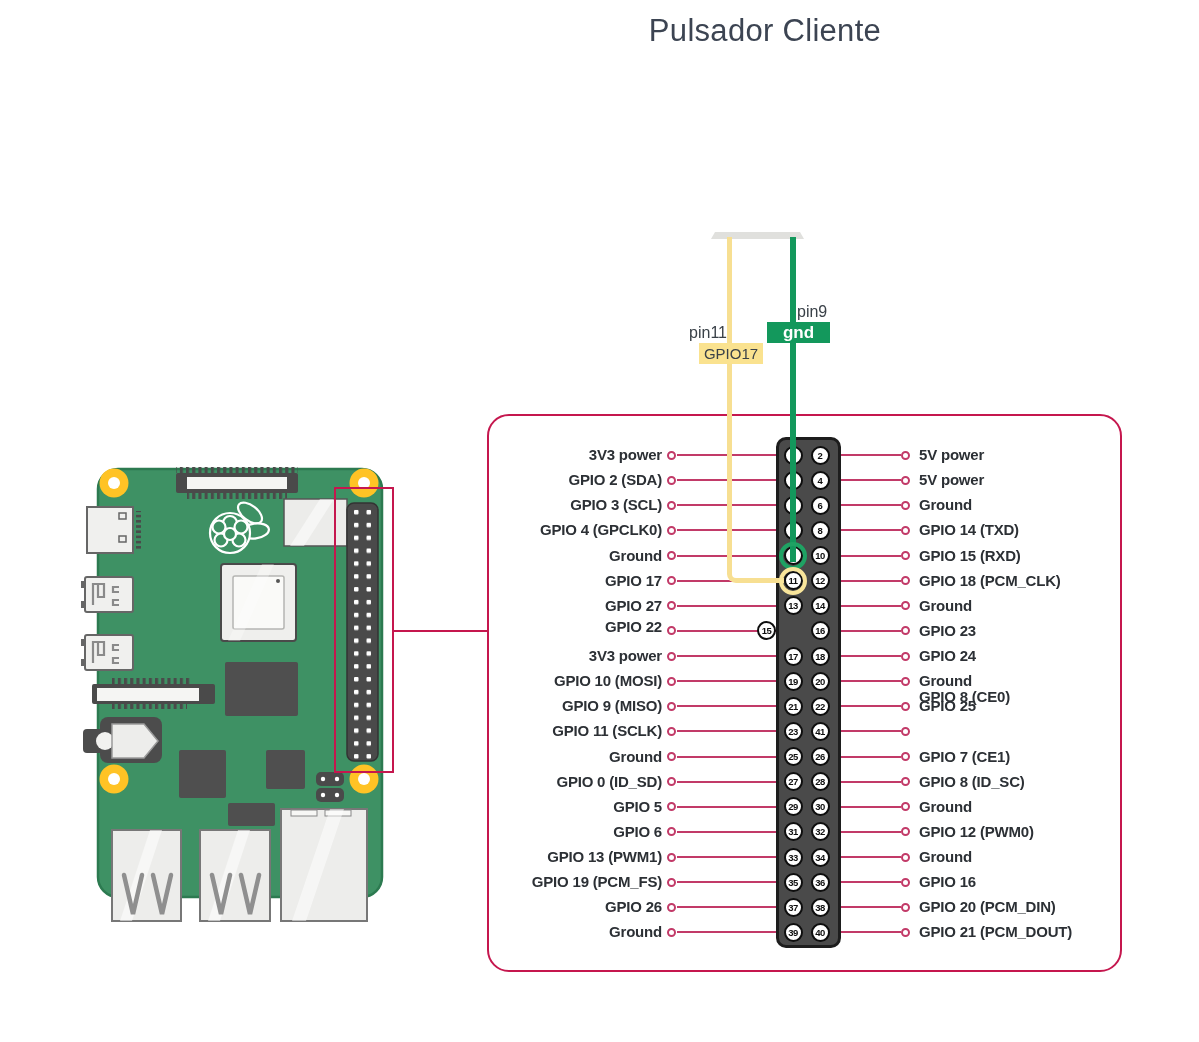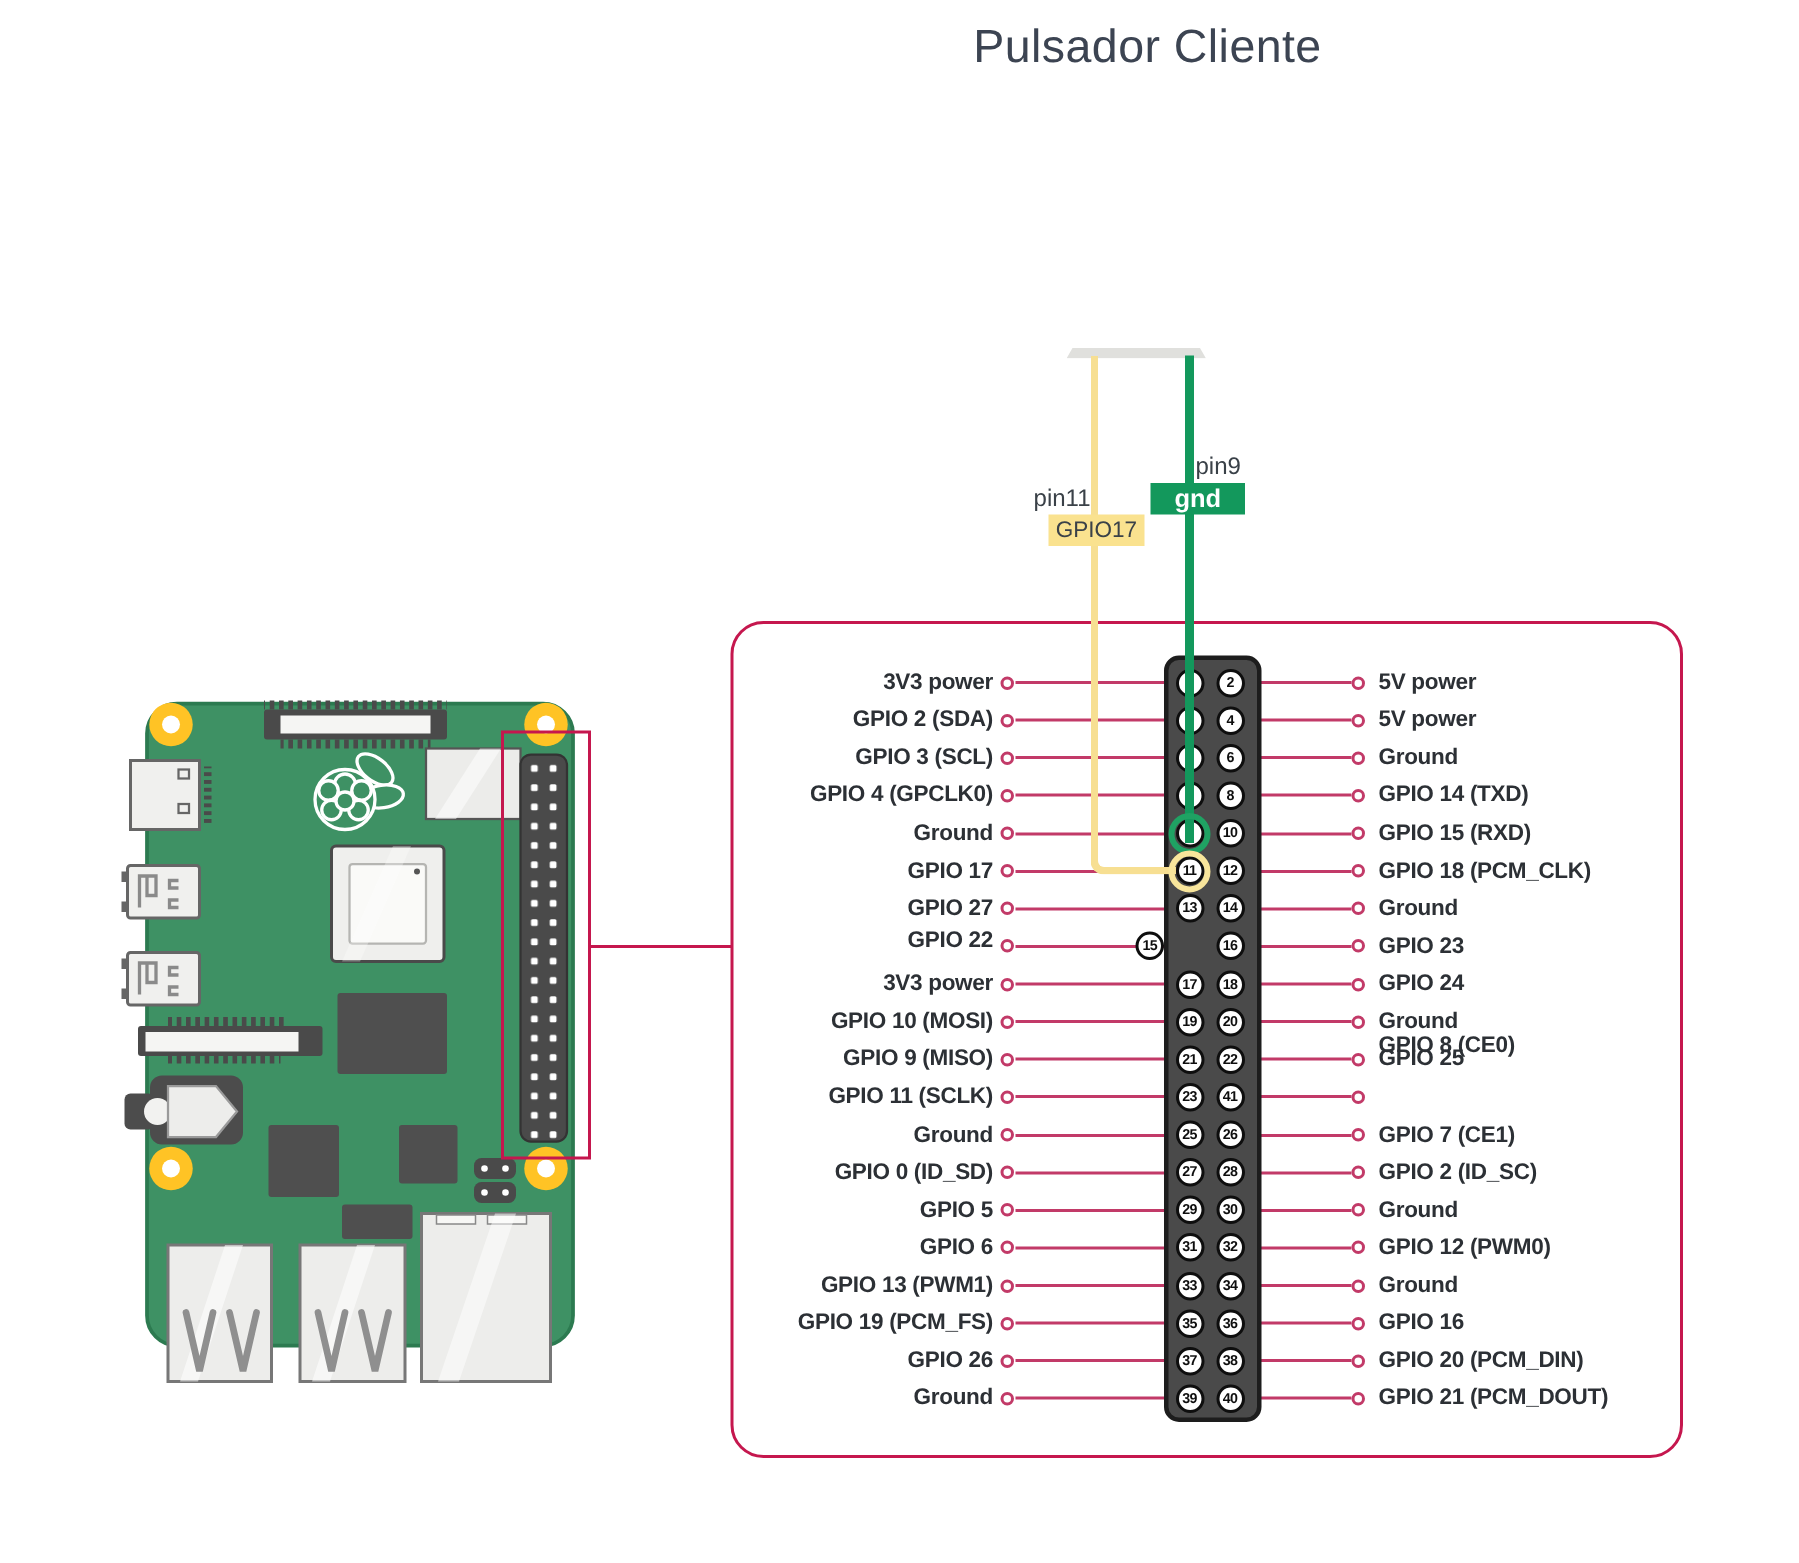--- a/index.html
+++ b/index.html
@@ -281,21 +281,21 @@
       <div class="pline left" style="top:755.56px"></div>
       <div class="pdot" style="left:667px;top:752.06px"></div>
       <div class="pline right" style="top:755.56px"></div>
       <div class="pdot" style="left:901px;top:752.06px"></div>
       <div class="plabel right" style="top:747.56px">GPIO 7 (CE1)</div>
       <div class="plabel left" style="top:772.69px">GPIO 0 (ID_SD)</div>
       <div class="pline left" style="top:780.69px"></div>
       <div class="pdot" style="left:667px;top:777.19px"></div>
       <div class="pline right" style="top:780.69px"></div>
       <div class="pdot" style="left:901px;top:777.19px"></div>
-      <div class="plabel right" style="top:772.69px">GPIO 2 (ID_SC)</div>
+      <div class="plabel right" style="top:772.69px">GPIO 8 (ID_SC)</div>
       <div class="plabel left" style="top:797.8199999999999px">GPIO 5</div>
       <div class="pline left" style="top:805.8199999999999px"></div>
       <div class="pdot" style="left:667px;top:802.3199999999999px"></div>
       <div class="pline right" style="top:805.8199999999999px"></div>
       <div class="pdot" style="left:901px;top:802.3199999999999px"></div>
       <div class="plabel right" style="top:797.8199999999999px">Ground</div>
       <div class="plabel left" style="top:822.95px">GPIO 6</div>
       <div class="pline left" style="top:830.95px"></div>
       <div class="pdot" style="left:667px;top:827.45px"></div>
       <div class="pline right" style="top:830.95px"></div>

